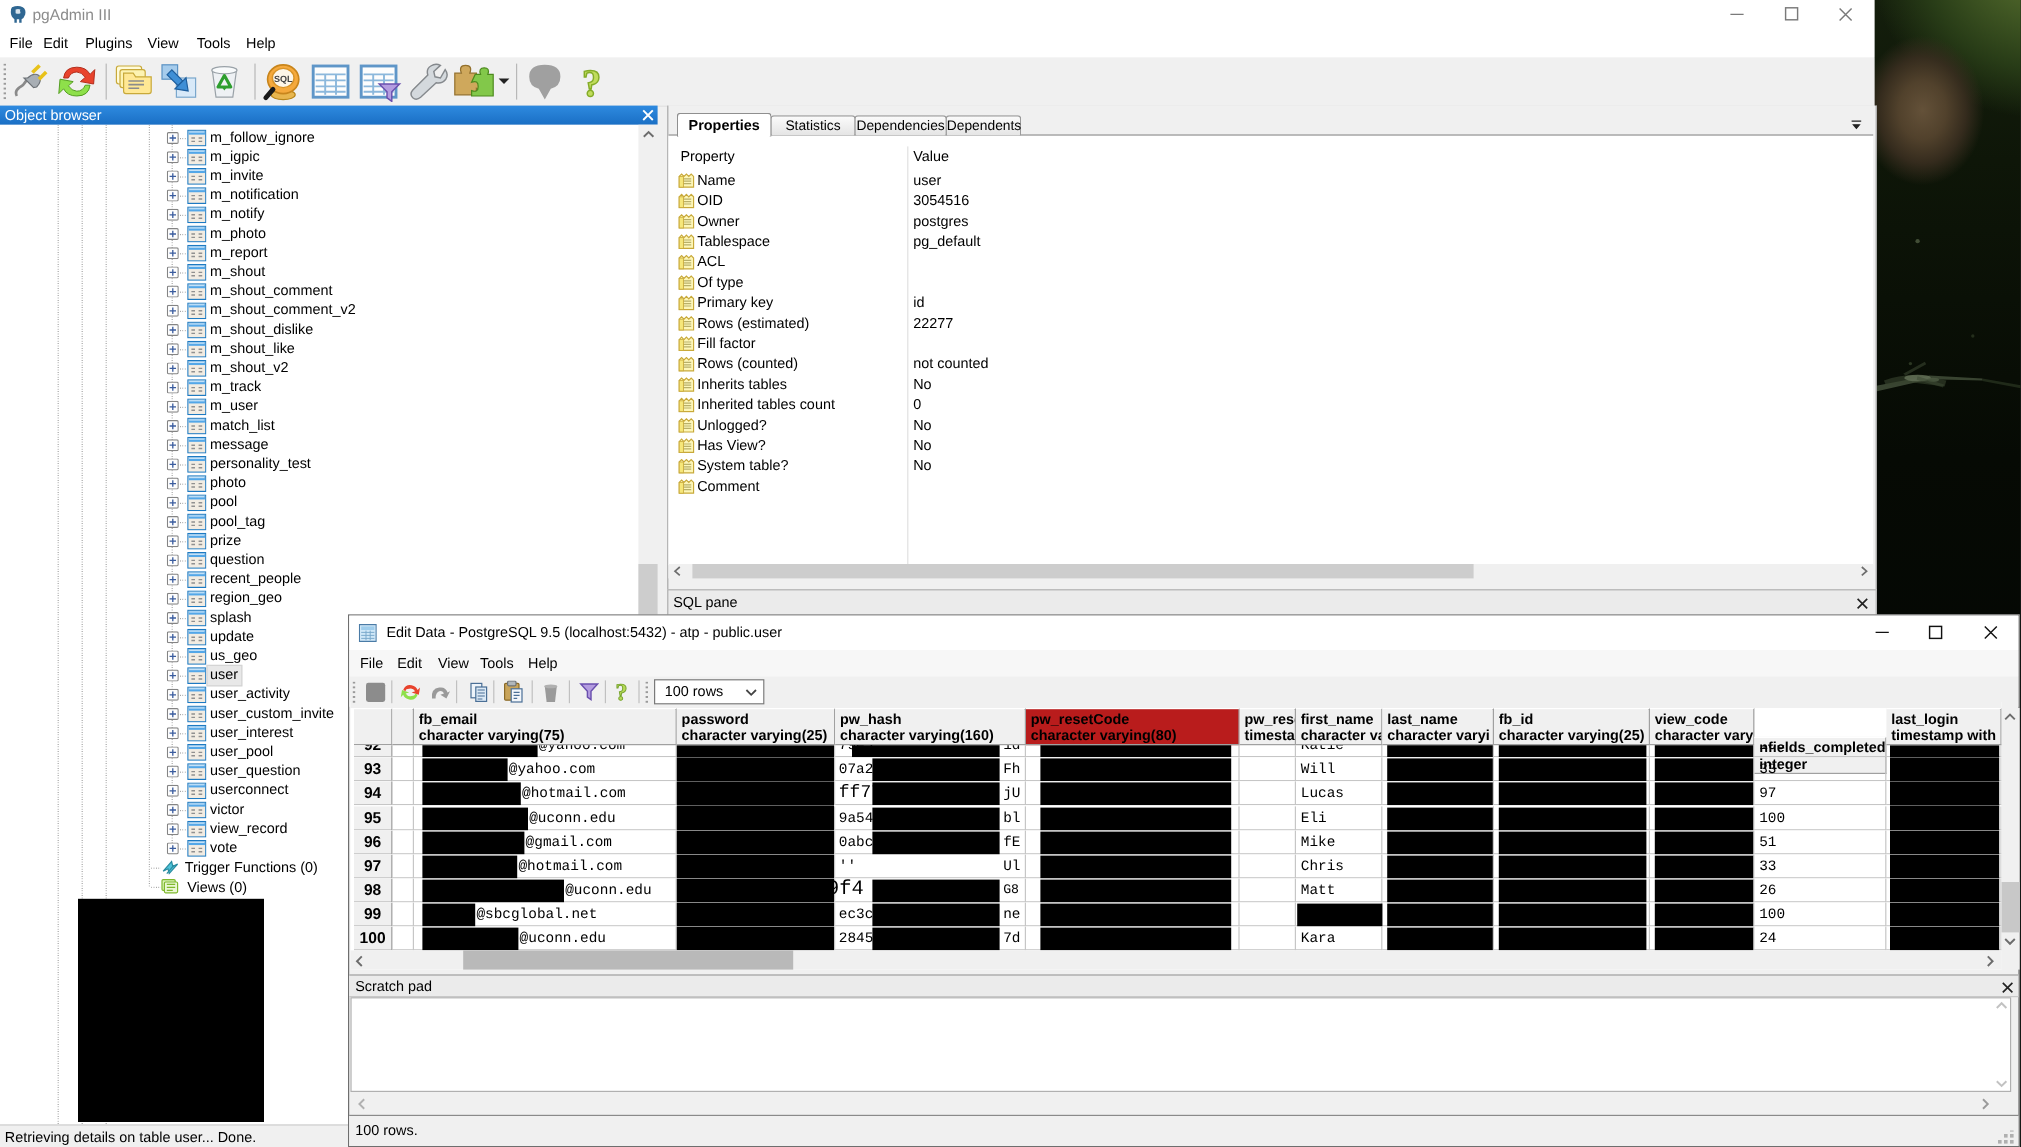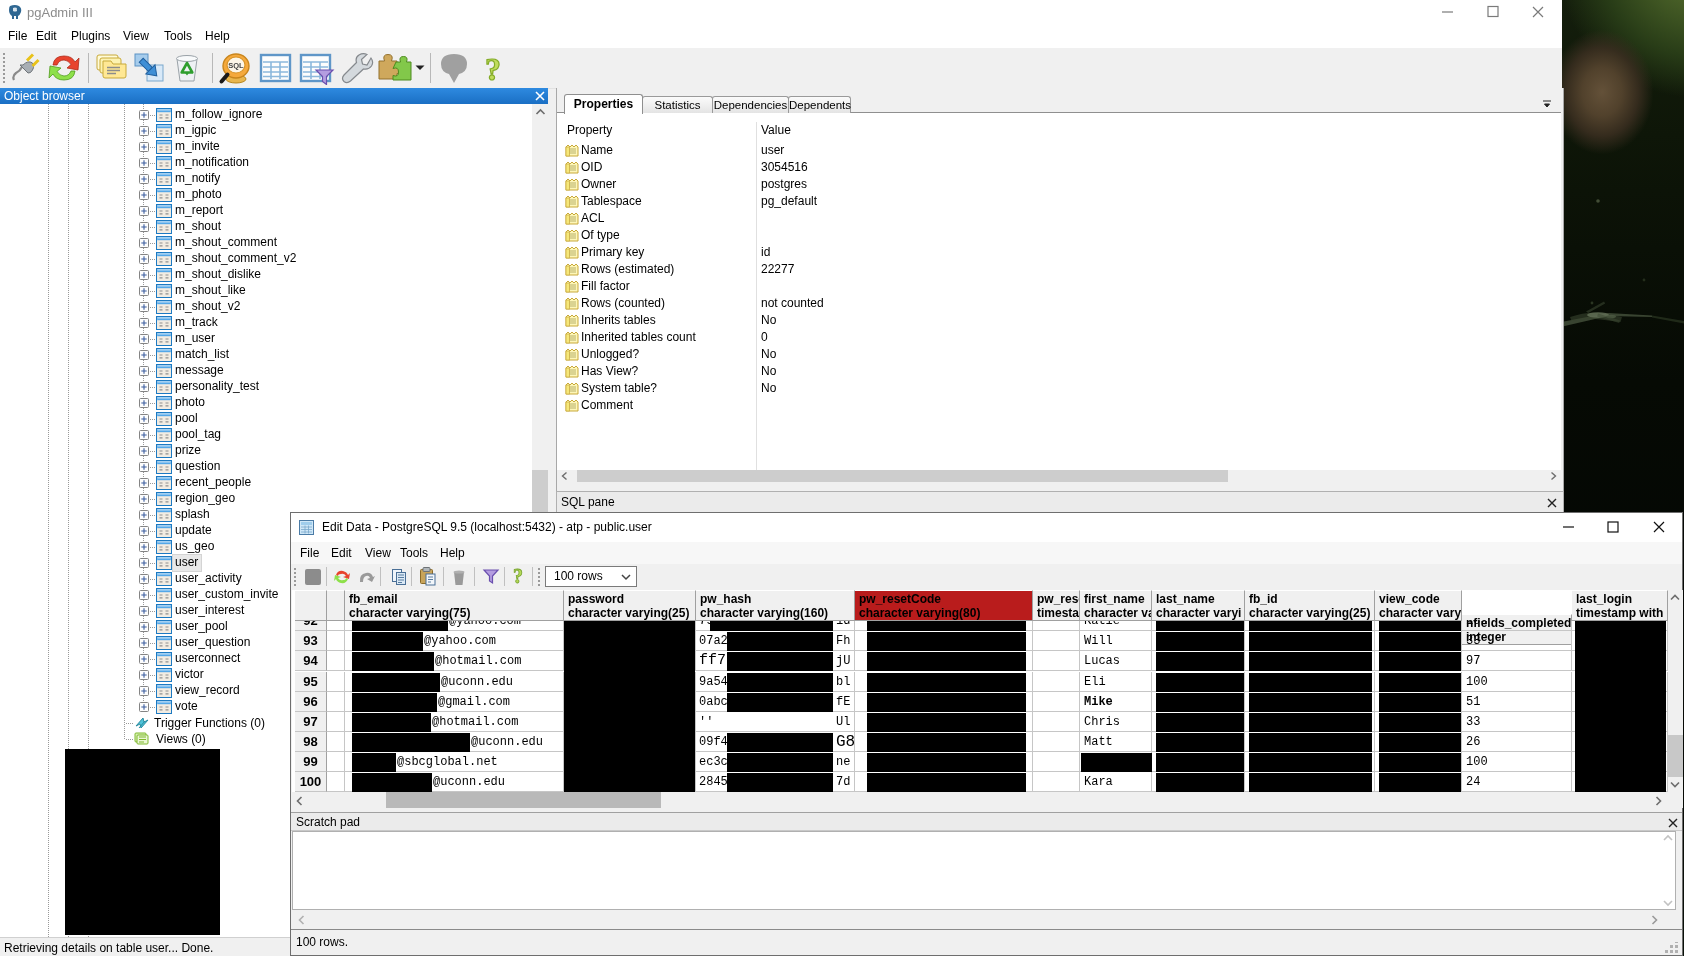--- a/index.html
+++ b/index.html
@@ -967,21 +967,21 @@
     <div class="abs" style="left:1080px;top:0px;width:87px;height:20px;border-right:1px solid #c6c6c6;border-bottom:1px solid #c6c6c6;box-sizing:border-box;"></div>
     <div class="abs" style="left:1167px;top:0px;width:110px;height:20px;border-right:1px solid #c6c6c6;border-bottom:1px solid #c6c6c6;box-sizing:border-box;"></div>
     <div class="abs" style="left:1277px;top:0px;width:96px;height:20px;border-right:1px solid #c6c6c6;border-bottom:1px solid #c6c6c6;box-sizing:border-box;"></div>
     <div class="blk" style="left:57px;top:1px;width:85px;height:19px;"></div>
     <div class="abs mono" style="left:143px;top:3px;font-size:12px;line-height:14px;">@gmail.com</div>
     <div class="blk" style="left:269px;top:0px;width:131px;height:20px;"></div>
     <div class="abs mono" style="left:404px;top:3px;font-size:12px;line-height:14px;">0abc</div>
     <div class="blk" style="left:432px;top:1px;width:106px;height:19px;"></div>
     <div class="abs mono" style="left:541px;top:3px;font-size:12px;line-height:14px;">fE</div>
     <div class="blk" style="left:572px;top:1px;width:159px;height:19px;"></div>
-    <div class="abs mono" style="left:789px;top:3px;font-size:12px;line-height:14px;font-weight:bold;">Mike</div>
+    <div class="abs mono" style="left:789px;top:3px;font-size:12px;line-height:14px;">Mike</div>
     <div class="blk" style="left:861px;top:1px;width:88px;height:19px;"></div>
     <div class="blk" style="left:954px;top:1px;width:123px;height:19px;"></div>
     <div class="blk" style="left:1084px;top:1px;width:82px;height:19px;"></div>
     <div class="abs mono" style="left:1171px;top:3px;font-size:12px;line-height:14px;">51</div>
     <div class="blk" style="left:1280px;top:0px;width:91px;height:20px;"></div>
   </div>
 <div class="abs" style="left:295px;top:712px;width:1373px;height:20px;overflow:hidden;z-index:12;">
     <div class="abs" style="left:0;top:0px;width:32px;height:20px;background:#f0f0f0;border-right:1px solid #a0a0a0;border-bottom:1px solid #c6c6c6;box-sizing:border-box;text-align:center;font-weight:bold;font-size:13px;line-height:19px;">97</div>
     <div class="abs" style="left:32px;top:0px;width:18px;height:20px;border-right:1px solid #c6c6c6;border-bottom:1px solid #c6c6c6;box-sizing:border-box;"></div>
     <div class="abs" style="left:50px;top:0px;width:219px;height:20px;border-right:1px solid #c6c6c6;border-bottom:1px solid #c6c6c6;box-sizing:border-box;"></div>
@@ -1018,23 +1018,23 @@
     <div class="abs" style="left:738px;top:0px;width:47px;height:20px;border-right:1px solid #c6c6c6;border-bottom:1px solid #c6c6c6;box-sizing:border-box;"></div>
     <div class="abs" style="left:785px;top:0px;width:72px;height:20px;border-right:1px solid #c6c6c6;border-bottom:1px solid #c6c6c6;box-sizing:border-box;"></div>
     <div class="abs" style="left:857px;top:0px;width:93px;height:20px;border-right:1px solid #c6c6c6;border-bottom:1px solid #c6c6c6;box-sizing:border-box;"></div>
     <div class="abs" style="left:950px;top:0px;width:130px;height:20px;border-right:1px solid #c6c6c6;border-bottom:1px solid #c6c6c6;box-sizing:border-box;"></div>
     <div class="abs" style="left:1080px;top:0px;width:87px;height:20px;border-right:1px solid #c6c6c6;border-bottom:1px solid #c6c6c6;box-sizing:border-box;"></div>
     <div class="abs" style="left:1167px;top:0px;width:110px;height:20px;border-right:1px solid #c6c6c6;border-bottom:1px solid #c6c6c6;box-sizing:border-box;"></div>
     <div class="abs" style="left:1277px;top:0px;width:96px;height:20px;border-right:1px solid #c6c6c6;border-bottom:1px solid #c6c6c6;box-sizing:border-box;"></div>
     <div class="blk" style="left:57px;top:1px;width:118px;height:19px;"></div>
     <div class="abs mono" style="left:176px;top:3px;font-size:12px;line-height:14px;">@uconn.edu</div>
     <div class="blk" style="left:269px;top:0px;width:131px;height:20px;"></div>
-    <div class="abs mono" style="left:404px;top:3px;font-size:12px;line-height:14px;">09f4</div>
+    <div class="abs mono" style="left:384px;top:3px;font-size:17px;line-height:14px;">09f4</div>
     <div class="blk" style="left:432px;top:1px;width:106px;height:19px;"></div>
-    <div class="abs mono" style="left:541px;top:3px;font-size:16px;line-height:14px;">G8</div>
+    <div class="abs mono" style="left:541px;top:3px;font-size:11px;line-height:14px;">G8</div>
     <div class="blk" style="left:572px;top:1px;width:159px;height:19px;"></div>
     <div class="abs mono" style="left:789px;top:3px;font-size:12px;line-height:14px;">Matt</div>
     <div class="blk" style="left:861px;top:1px;width:88px;height:19px;"></div>
     <div class="blk" style="left:954px;top:1px;width:123px;height:19px;"></div>
     <div class="blk" style="left:1084px;top:1px;width:82px;height:19px;"></div>
     <div class="abs mono" style="left:1171px;top:3px;font-size:12px;line-height:14px;">26</div>
     <div class="blk" style="left:1280px;top:0px;width:91px;height:20px;"></div>
   </div>
 <div class="abs" style="left:295px;top:752px;width:1373px;height:20px;overflow:hidden;z-index:12;">
     <div class="abs" style="left:0;top:0px;width:32px;height:20px;background:#f0f0f0;border-right:1px solid #a0a0a0;border-bottom:1px solid #c6c6c6;box-sizing:border-box;text-align:center;font-weight:bold;font-size:13px;line-height:19px;">99</div>

